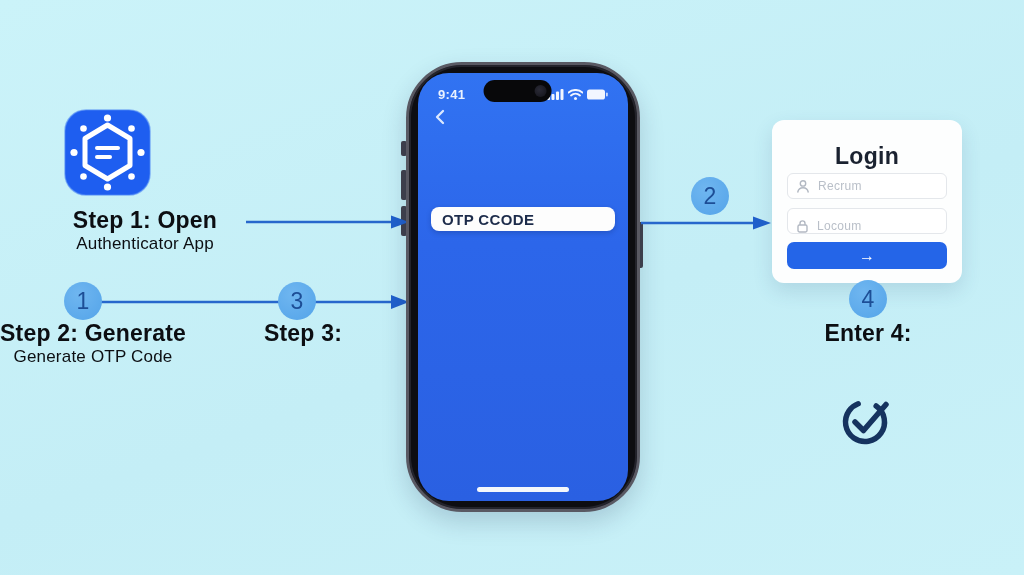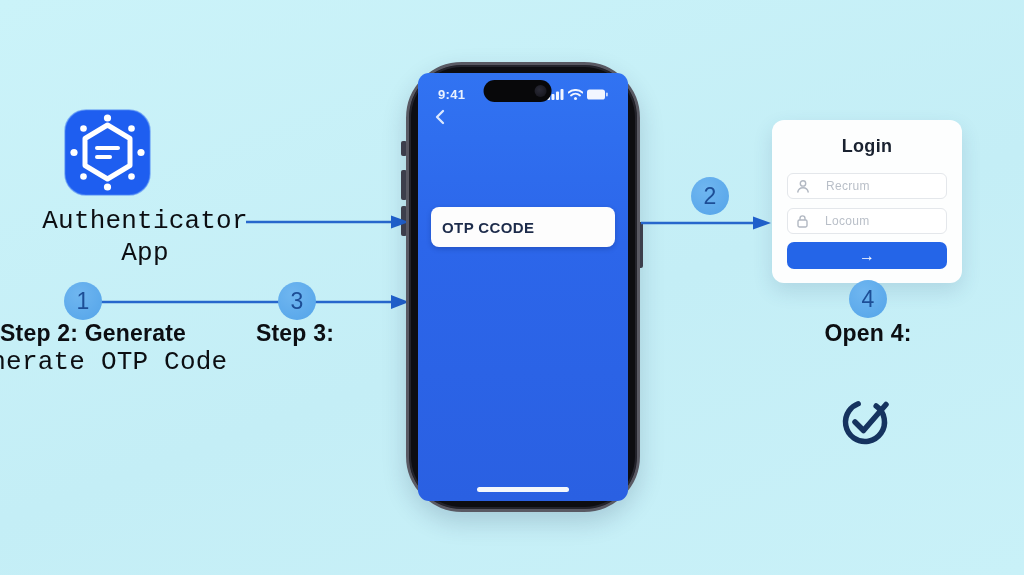--- a/index.html
+++ b/index.html
@@ -8,21 +8,21 @@
   .canvas {
     position: relative; width: 1024px; height: 575px;
     background: linear-gradient(160deg, #cbf3f9 0%, #c4eef6 55%, #c9f1f8 100%);
     overflow: hidden;
   }
   .abs { position: absolute; }
 
   
   .step-block { text-align: center; color: #0c0e12; line-height: 1.22; }
   .step-title { font-weight: 700; font-size: 23px; letter-spacing: 0.2px; }
-  .step-sub   { font-weight: 400; font-size: 26px; letter-spacing: 0.2px; font-family: Liberation Mono, monospace; }
+  .step-sub   { font-weight: 400; font-size: 17px; letter-spacing: 0.2px; }
 
   
   .badge {
     position: absolute; width: 38px; height: 38px; border-radius: 50%;
     background: radial-gradient(circle at 38% 32%, #6fb6f0, #54a4e9);
     color: #1d4e96; font-size: 23px; font-weight: 500;
     display: flex; align-items: center; justify-content: center;
     z-index: 3;
   }
 
@@ -35,67 +35,67 @@
   
   .phone {
     left: 406px; top: 62px; width: 234px; height: 450px;
     background: #0d0d11; border: 3px solid #595963; border-radius: 56px;
     box-shadow: 0 10px 24px rgba(20,40,80,0.18), inset 0 0 0 2px #23232b;
     z-index: 2;
   }
   .side-btn { position: absolute; background: #41414c; border-radius: 2px; z-index: 1; }
   .screen {
     position: absolute; left: 9px; top: 8px; right: 9px; bottom: 8px;
-    border-radius: 11px; overflow: hidden;
+    border-radius: 31px; overflow: hidden;
     background: linear-gradient(180deg, #3173f2 0%, #2c66ea 40%, #2a60e2 100%);
     padding-left: 16px;
   }
   .statusbar {
     position: absolute; top: 9px; left: 0; right: 0; height: 24px;
     display: flex; align-items: center; justify-content: space-between;
     padding: 0 20px; color: #eaf2ff;
   }
   .status-time { font-size: 13px; font-weight: 700; letter-spacing: 0.3px; }
   .status-icons { display: flex; align-items: center; gap: 4px; }
   .island {
     position: absolute; top: 7px; left: 50%; transform: translateX(-58%);
     width: 68px; height: 22px; background: #08080a; border-radius: 12px;
   }
   .island .cam {
     position: absolute; right: 5px; top: 5px; width: 12px; height: 12px;
     border-radius: 50%; background: radial-gradient(circle at 40% 40%, #2a2a36, #121218);
   }
   .back-btn { position: absolute; left: 13px; top: 34px; width: 20px; height: 20px; }
   .otp-field {
-    position: absolute; left: 13px; right: 13px; top: 134px; height: 40px;
+    position: absolute; left: 13px; right: 13px; top: 134px; height: 24px;
     background: #fdfdfd; border-radius: 8px;
     display: flex; align-items: center; padding-left: 11px;
     box-shadow: 0 2px 5px rgba(10,30,90,0.25);
   }
   .otp-text { font-size: 15px; font-weight: 700; color: #1c2b4a; letter-spacing: 0.4px; }
   .home-bar {
     position: absolute; left: 50%; transform: translateX(-50%); bottom: 9px;
     width: 92px; height: 5px; border-radius: 3px; background: #f4f7fb;
   }
 
   
   .login-card {
     left: 772px; top: 120px; width: 190px; height: 163px;
     background: #fdfefe; border-radius: 12px;
     box-shadow: 0 8px 20px rgba(40,70,110,0.14);
     z-index: 2;
   }
   .login-title {
-    position: absolute; top: 16px; left: 0; right: 0; text-align: center;
-    font-size: 18px; font-weight: 700; color: #1a2230; letter-spacing: 0.3px;
+    position: absolute; top: 23px; left: 0; right: 0; text-align: center;
+    font-size: 23px; font-weight: 700; color: #1a2230; letter-spacing: 0.3px;
   }
   .login-field {
     position: absolute; left: 15px; width: 160px; height: 26px;
     border: 1px solid #e4e7eb; border-radius: 6px; background: #fff;
-    display: flex; align-items: center; gap: 16px; padding-left: 8px;
+    display: flex; align-items: center; gap: 8px; padding-left: 8px;
   }
   .placeholder { font-size: 12px; color: #b9bfc8; letter-spacing: 0.3px; }
   .login-btn {
     position: absolute; left: 15px; top: 122px; width: 160px; height: 27px;
     background: #2465e8; border: none; border-radius: 7px; cursor: pointer;
     color: #ffffff; font-size: 16px; font-weight: 700;
     display: flex; align-items: center; justify-content: center;
   }
 </style>
 </head>
@@ -115,20 +115,21 @@
       <circle cx="10" cy="43.5" r="3.6" fill="#ffffff"></circle>
       <circle cx="77" cy="43.5" r="3.6" fill="#ffffff"></circle>
       <circle cx="19.5" cy="19.5" r="3.3" fill="#ffffff"></circle>
       <circle cx="67.5" cy="19.5" r="3.3" fill="#ffffff"></circle>
       <circle cx="19.5" cy="67.5" r="3.3" fill="#ffffff"></circle>
       <circle cx="67.5" cy="67.5" r="3.3" fill="#ffffff"></circle>
     </svg>
   </div>
 
   <div class="abs step-block" style="left:15px; top:206px; width:260px;">
+    <div class="step-title">Step 1: Open</div>
     <div class="step-sub">Authenticator App</div>
   </div>
 
   <svg class="arrow" style="left:243px; top:212px;" width="168" height="20">
     <line x1="3" y1="10" x2="150" y2="10" stroke="#2767cc" stroke-width="2.4"></line>
     <polygon points="148,3.5 166,10 148,16.5" fill="#2060cc"></polygon>
   </svg>
 
   <svg class="arrow" style="left:55px; top:289px; z-index:1;" width="360" height="26">
     <line x1="28" y1="13" x2="338" y2="13" stroke="#2767cc" stroke-width="2.4"></line>
@@ -140,21 +141,21 @@
   </div>
   <div class="badge" style="left:278px; top:282px;">
     <span>3</span>
   </div>
 
   <div class="abs step-block" style="left:-68px; top:319px; width:322px;">
     <div class="step-title">Step 2: Generate</div>
     <div class="step-sub">Generate OTP Code</div>
   </div>
 
-  <div class="abs step-block" style="left:184px; top:319px; width:222px;">
+  <div class="abs step-block" style="left:192px; top:319px; width:222px;">
     <div class="step-title">Step 3:</div>
   </div>
 
   <div class="side-btn" style="left:401px; top:141px; width:6px; height:15px;"></div>
   <div class="side-btn" style="left:401px; top:170px; width:6px; height:30px;"></div>
   <div class="side-btn" style="left:401px; top:206px; width:6px; height:30px;"></div>
   <div class="side-btn" style="left:637px; top:222px; width:6px; height:46px;"></div>
 
   <div class="abs phone">
     <div class="screen">
@@ -211,39 +212,39 @@
     <div class="login-title">Login</div>
 
     <div class="login-field" style="top:53px;">
       <svg width="14" height="14" viewBox="0 0 14 14">
         <circle cx="7" cy="4.4" r="2.7" fill="none" stroke="#b2b8c2" stroke-width="1.4"></circle>
         <path d="M1.8 13 A5.3 5.3 0 0 1 12.2 13" fill="none" stroke="#b2b8c2" stroke-width="1.4" stroke-linecap="round"></path>
       </svg>
       <span class="placeholder">Recrum</span>
     </div>
 
-    <div class="login-field" style="top:88px;">
+    <div class="login-field" style="top:88px;align-items:flex-end;">
       <svg width="13" height="14" viewBox="0 0 13 14">
         <rect x="2" y="6" width="9" height="7" rx="1.4" fill="none" stroke="#b2b8c2" stroke-width="1.4"></rect>
         <path d="M4 6 V4.4 A2.5 2.5 0 0 1 9 4.4 V6" fill="none" stroke="#b2b8c2" stroke-width="1.4"></path>
       </svg>
       <span class="placeholder">Locoum</span>
     </div>
 
     <button class="login-btn">
       <span>→</span>
     </button>
   </div>
 
   <div class="badge" style="left:849px; top:280px;">
     <span>4</span>
   </div>
 
   <div class="abs step-block" style="left:758px; top:319px; width:220px;">
-    <div class="step-title">Open 4:</div>
+    <div class="step-title">Enter 4:</div>
   </div>
 
   <div class="abs" style="left:839px; top:391px;">
     <svg width="58" height="58" viewBox="0 0 58 58">
       <circle cx="26" cy="31" r="19.5" fill="none" stroke="#16335f" stroke-width="5.5" stroke-linecap="round" stroke-dasharray="103 20" transform="rotate(-55 26 31)"></circle>
       <polyline points="16,31 24.5,39.5 47,13.5" fill="none" stroke="#16335f" stroke-width="5.5" stroke-linecap="round" stroke-linejoin="round"></polyline>
     </svg>
   </div>
 
 </div>

